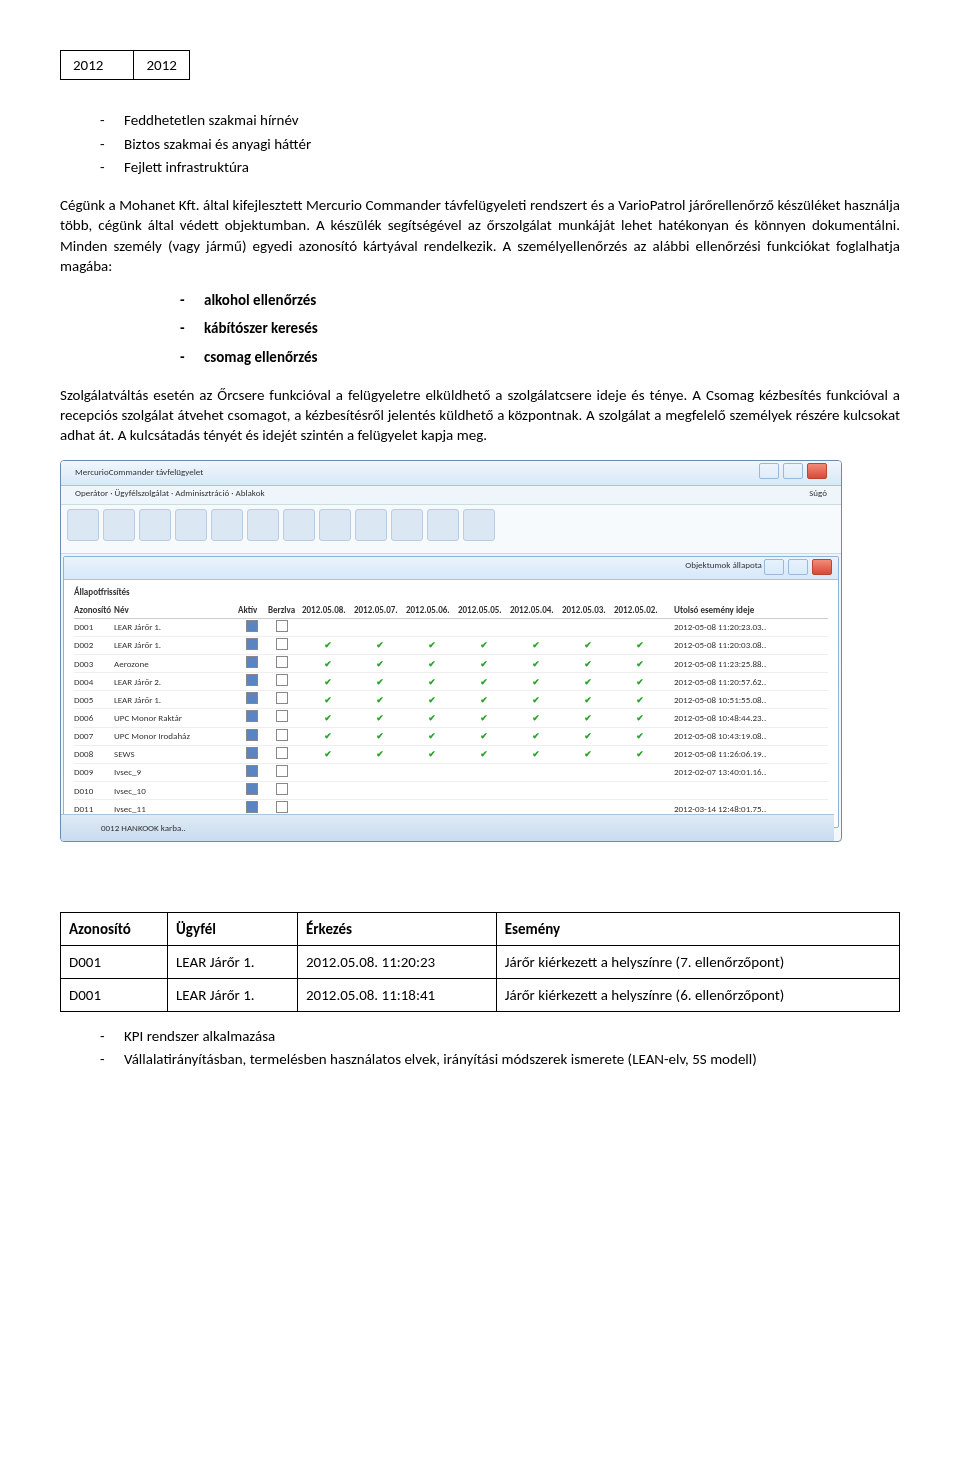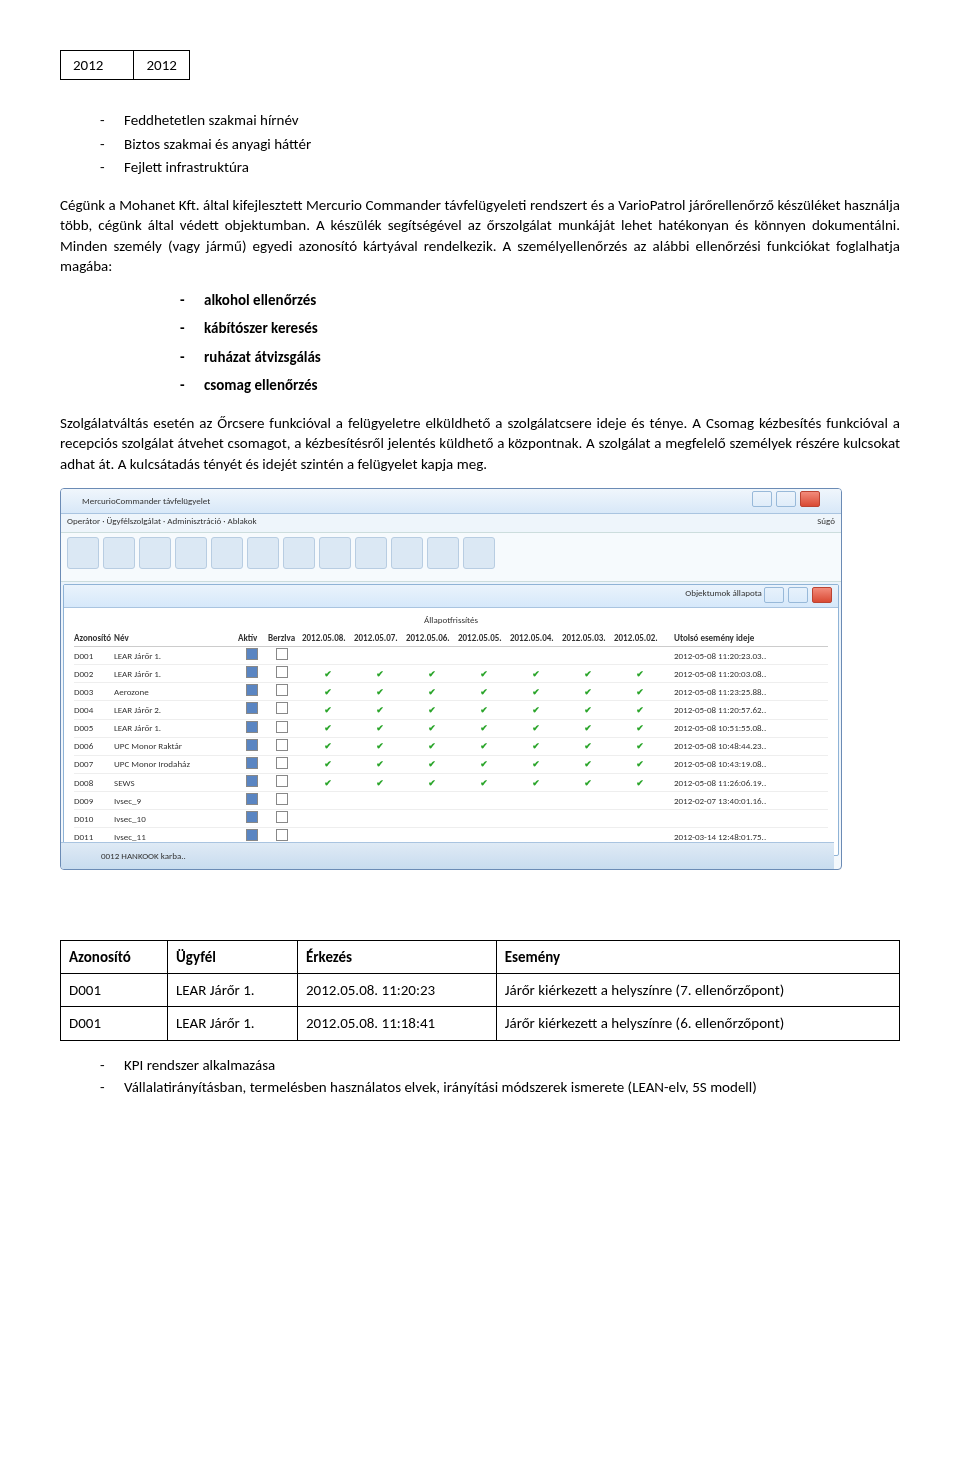--- a/index.html
+++ b/index.html
@@ -25,22 +25,22 @@
   .sub-list li { padding-left: 24px; margin: 8px 0; }
 
   
   .app-window {
     width: 780px; height: 380px; margin: 4px 0 8px 0;
     background: linear-gradient(#e8f2fb, #f4f8fc);
     border: 1px solid #6b8bb5; border-radius: 4px; overflow: hidden;
     font-size: 9px; color: #333; position: relative;
   }
   .app-titlebar { height: 20px; background: linear-gradient(#f0f6fc,#d8e8f8);
-    border-bottom:1px solid #a9c4e0; padding:2px 21px; display:flex; justify-content:space-between; align-items:center; }
-  .app-menubar { height: 16px; padding: 1px 6px; background:#eef5fb; border-bottom:1px solid #cdd; }
+    border-bottom:1px solid #a9c4e0; padding:2px 14px; display:flex; justify-content:space-between; align-items:center; }
+  .app-menubar { height: 16px; padding: 1px 14px; background:#eef5fb; border-bottom:1px solid #cdd; }
   .app-toolbar { height: 40px; padding:4px 6px; background:#f6fafd; border-bottom:1px solid #cdd; display:flex; gap:4px; }
   .app-toolbar .ico { width:30px; height:30px; background:#dbe8f4; border:1px solid #b8cde2; border-radius:3px; }
   .inner-window { margin:2px; border:1px solid #8fb3d6; background:#fff; height:270px; border-radius:2px; overflow:hidden; }
   .inner-title { height:18px; background:linear-gradient(#eaf3fc,#d6e8fa); border-bottom:1px solid #a9c4e0; padding:2px 6px; display:flex; justify-content:flex-end; }
   .inner-body { padding:6px 10px; }
   .grid-wrap { background:#fff; }
   .grid-header { display:flex; font-weight:bold; border-bottom:1px solid #ccc; padding:2px 0; }
   .gh { overflow:hidden; }
   .gh-id{width:40px;} .gh-nev{width:124px;} .gh-akt{width:30px;} .gh-ber{width:34px;}
   .gh-date{width:52px;} .gh-last{width:120px;padding-left:8px;}
@@ -77,21 +77,20 @@
     <li>Feddhetetlen szakmai hírnév</li>
     <li>Biztos szakmai és anyagi háttér</li>
     <li>Fejlett infrastruktúra</li>
   </ul>
 
 <p class="para">Cégünk a Mohanet Kft. által kifejlesztett Mercurio Commander távfelügyeleti rendszert és a VarioPatrol járőrellenőrző készüléket használja több, cégünk által védett objektumban. A készülék segítségével az őrszolgálat munkáját lehet hatékonyan és könnyen dokumentálni. Minden személy (vagy jármű) egyedi azonosító kártyával rendelkezik. A személyellenőrzés az alábbi ellenőrzési funkciókat foglalhatja magába:</p>
 
 <ul class="sub-list" id="sublist">
     <li>alkohol ellenőrzés</li>
     <li>kábítószer keresés</li>
-    <li>ruházat átvizsgálás</li>
     <li>csomag ellenőrzés</li>
   </ul>
 
 <p class="para">Szolgálatváltás esetén az Őrcsere funkcióval a felügyeletre elküldhető a szolgálatcsere ideje és ténye. A Csomag kézbesítés funkcióval a recepciós szolgálat átvehet csomagot, a kézbesítésről jelentés küldhető a központnak. A szolgálat a megfelelő személyek részére kulcsokat adhat át. A kulcsátadás tényét és idejét szintén a felügyelet kapja meg.</p>
 
 <div class="app-window">
   <div class="app-titlebar">
     <span>MercurioCommander távfelügyelet</span>
     <span class="winbtns">
       <span></span>
@@ -120,21 +119,21 @@
   <div class="inner-window">
     <div class="inner-title">
       <span>Objektumok állapota</span>
       <span class="winbtns">
         <span></span>
         <span></span>
         <span class="close"></span>
       </span>
     </div>
     <div class="inner-body">
-      <div style="font-weight:normal;margin-bottom:4px;text-align:center;">Állapotfrissítés</div>
+      <div style="font-weight:bold;margin-bottom:4px;">Állapotfrissítés</div>
       <div class="grid-wrap">
         <div class="grid-header" id="grid-header">
             <div class="gh gh-id">Azonosító</div>
             <div class="gh gh-nev">Név</div>
             <div class="gh gh-akt">Aktív</div>
             <div class="gh gh-ber">Berzlva</div>
             <div class="gh gh-date">2012.05.08.</div>
             <div class="gh gh-date">2012.05.07.</div>
             <div class="gh gh-date">2012.05.06.</div>
             <div class="gh gh-date">2012.05.05.</div>

